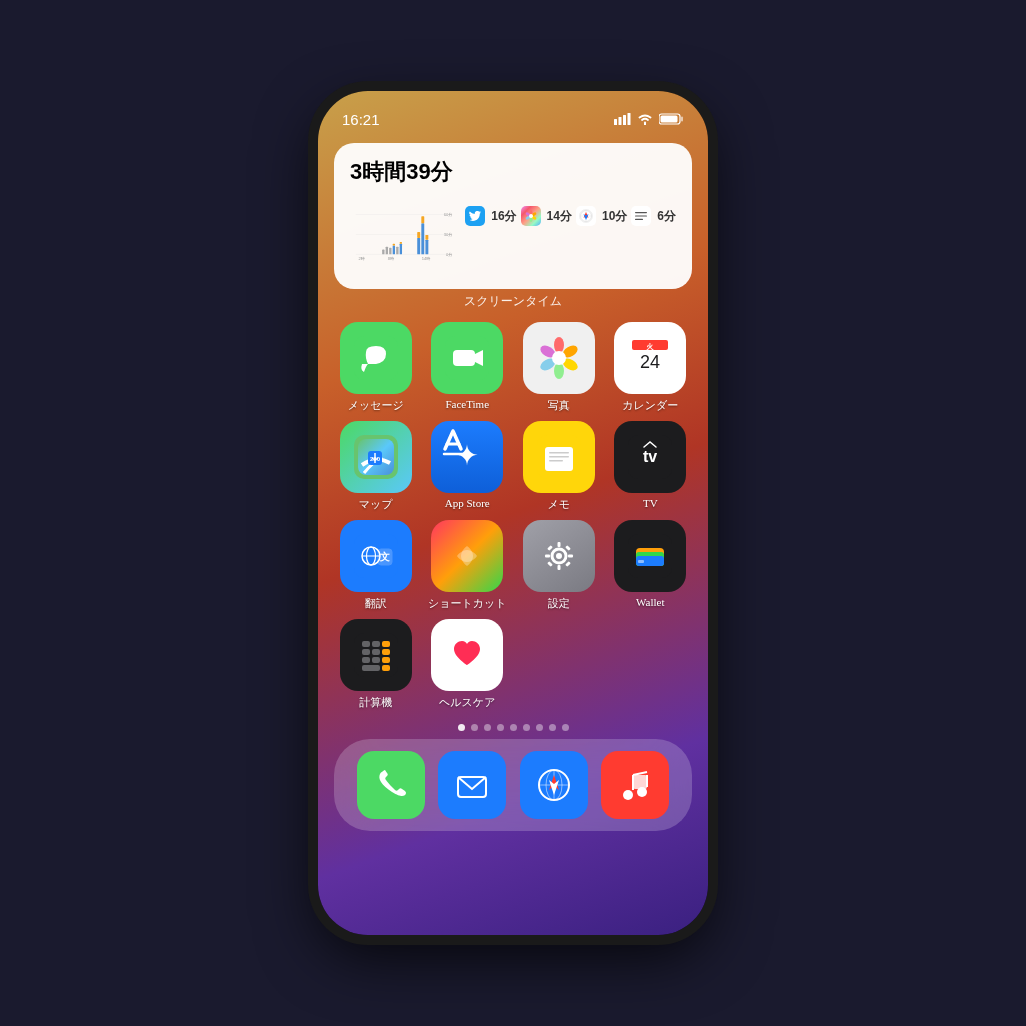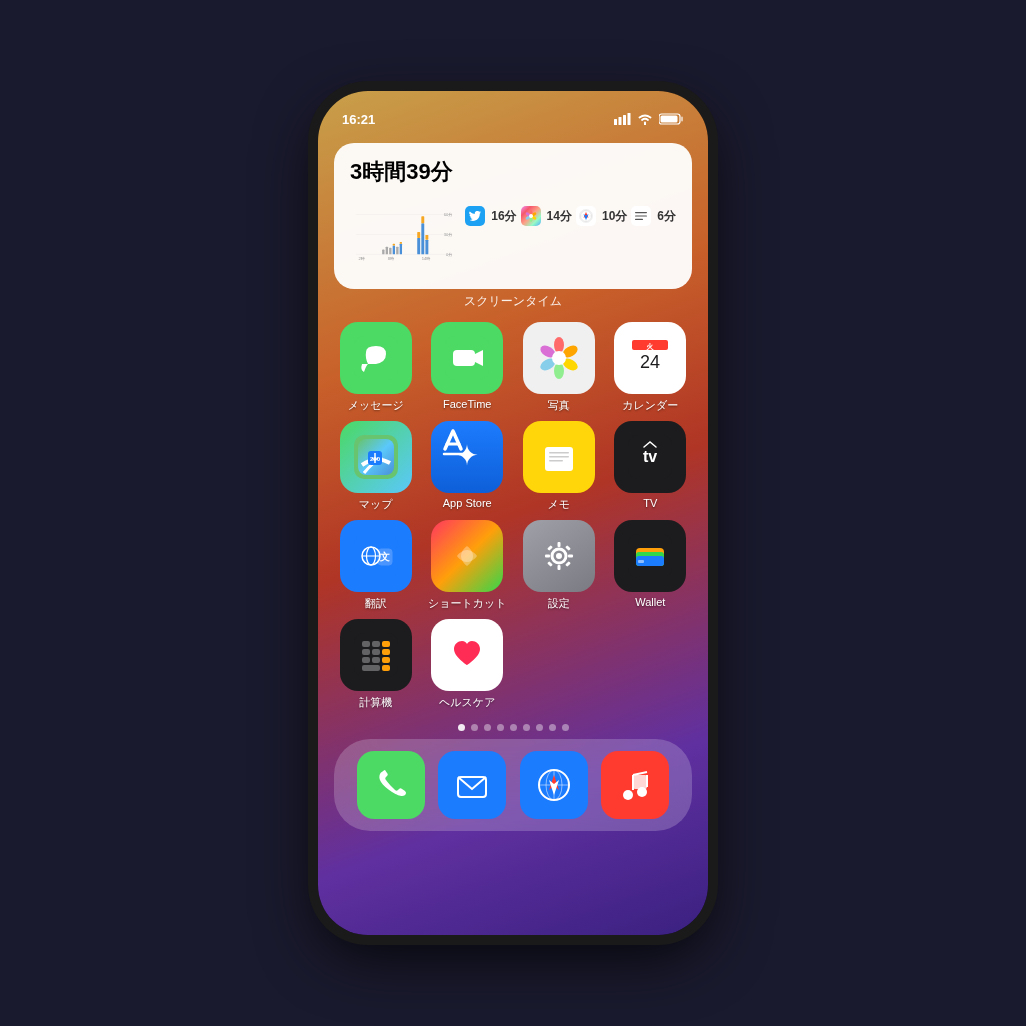--- a/index.html
+++ b/index.html
@@ -32,22 +32,22 @@
       display: flex;
       justify-content: space-between;
       align-items: center;
       padding: 12px 24px 0;
       height: 44px;
       position: relative;
       z-index: 10;
     }
     .status-time {
       color: #fff;
-      font-size: 13px;
-      font-weight: 700;
+      font-size: 15px;
+      font-weight: 400;
     }
     .status-icons {
       display: flex;
       align-items: center;
       gap: 6px;
       color: #fff;
       font-size: 12px;
     }
     
     .widget-container {
@@ -139,20 +139,21 @@
       overflow: hidden;
       position: relative;
       text-decoration: underline;
     }
     .app-label {
       color: #fff;
       font-size: 11px;
       text-align: center;
       text-shadow: 0 1px 2px rgba(0,0,0,0.5);
       max-width: 80px;
+      font-family: Liberation Serif, serif;
     }
     
     .icon-messages { background: #4cd964; }
     .icon-facetime { background: #4cd964; }
     .icon-maps { background: linear-gradient(135deg, #4cd964 0%, #5ac8fa 100%); }
     
     .page-dots {
       display: flex;
       justify-content: center;
       gap: 6px;

